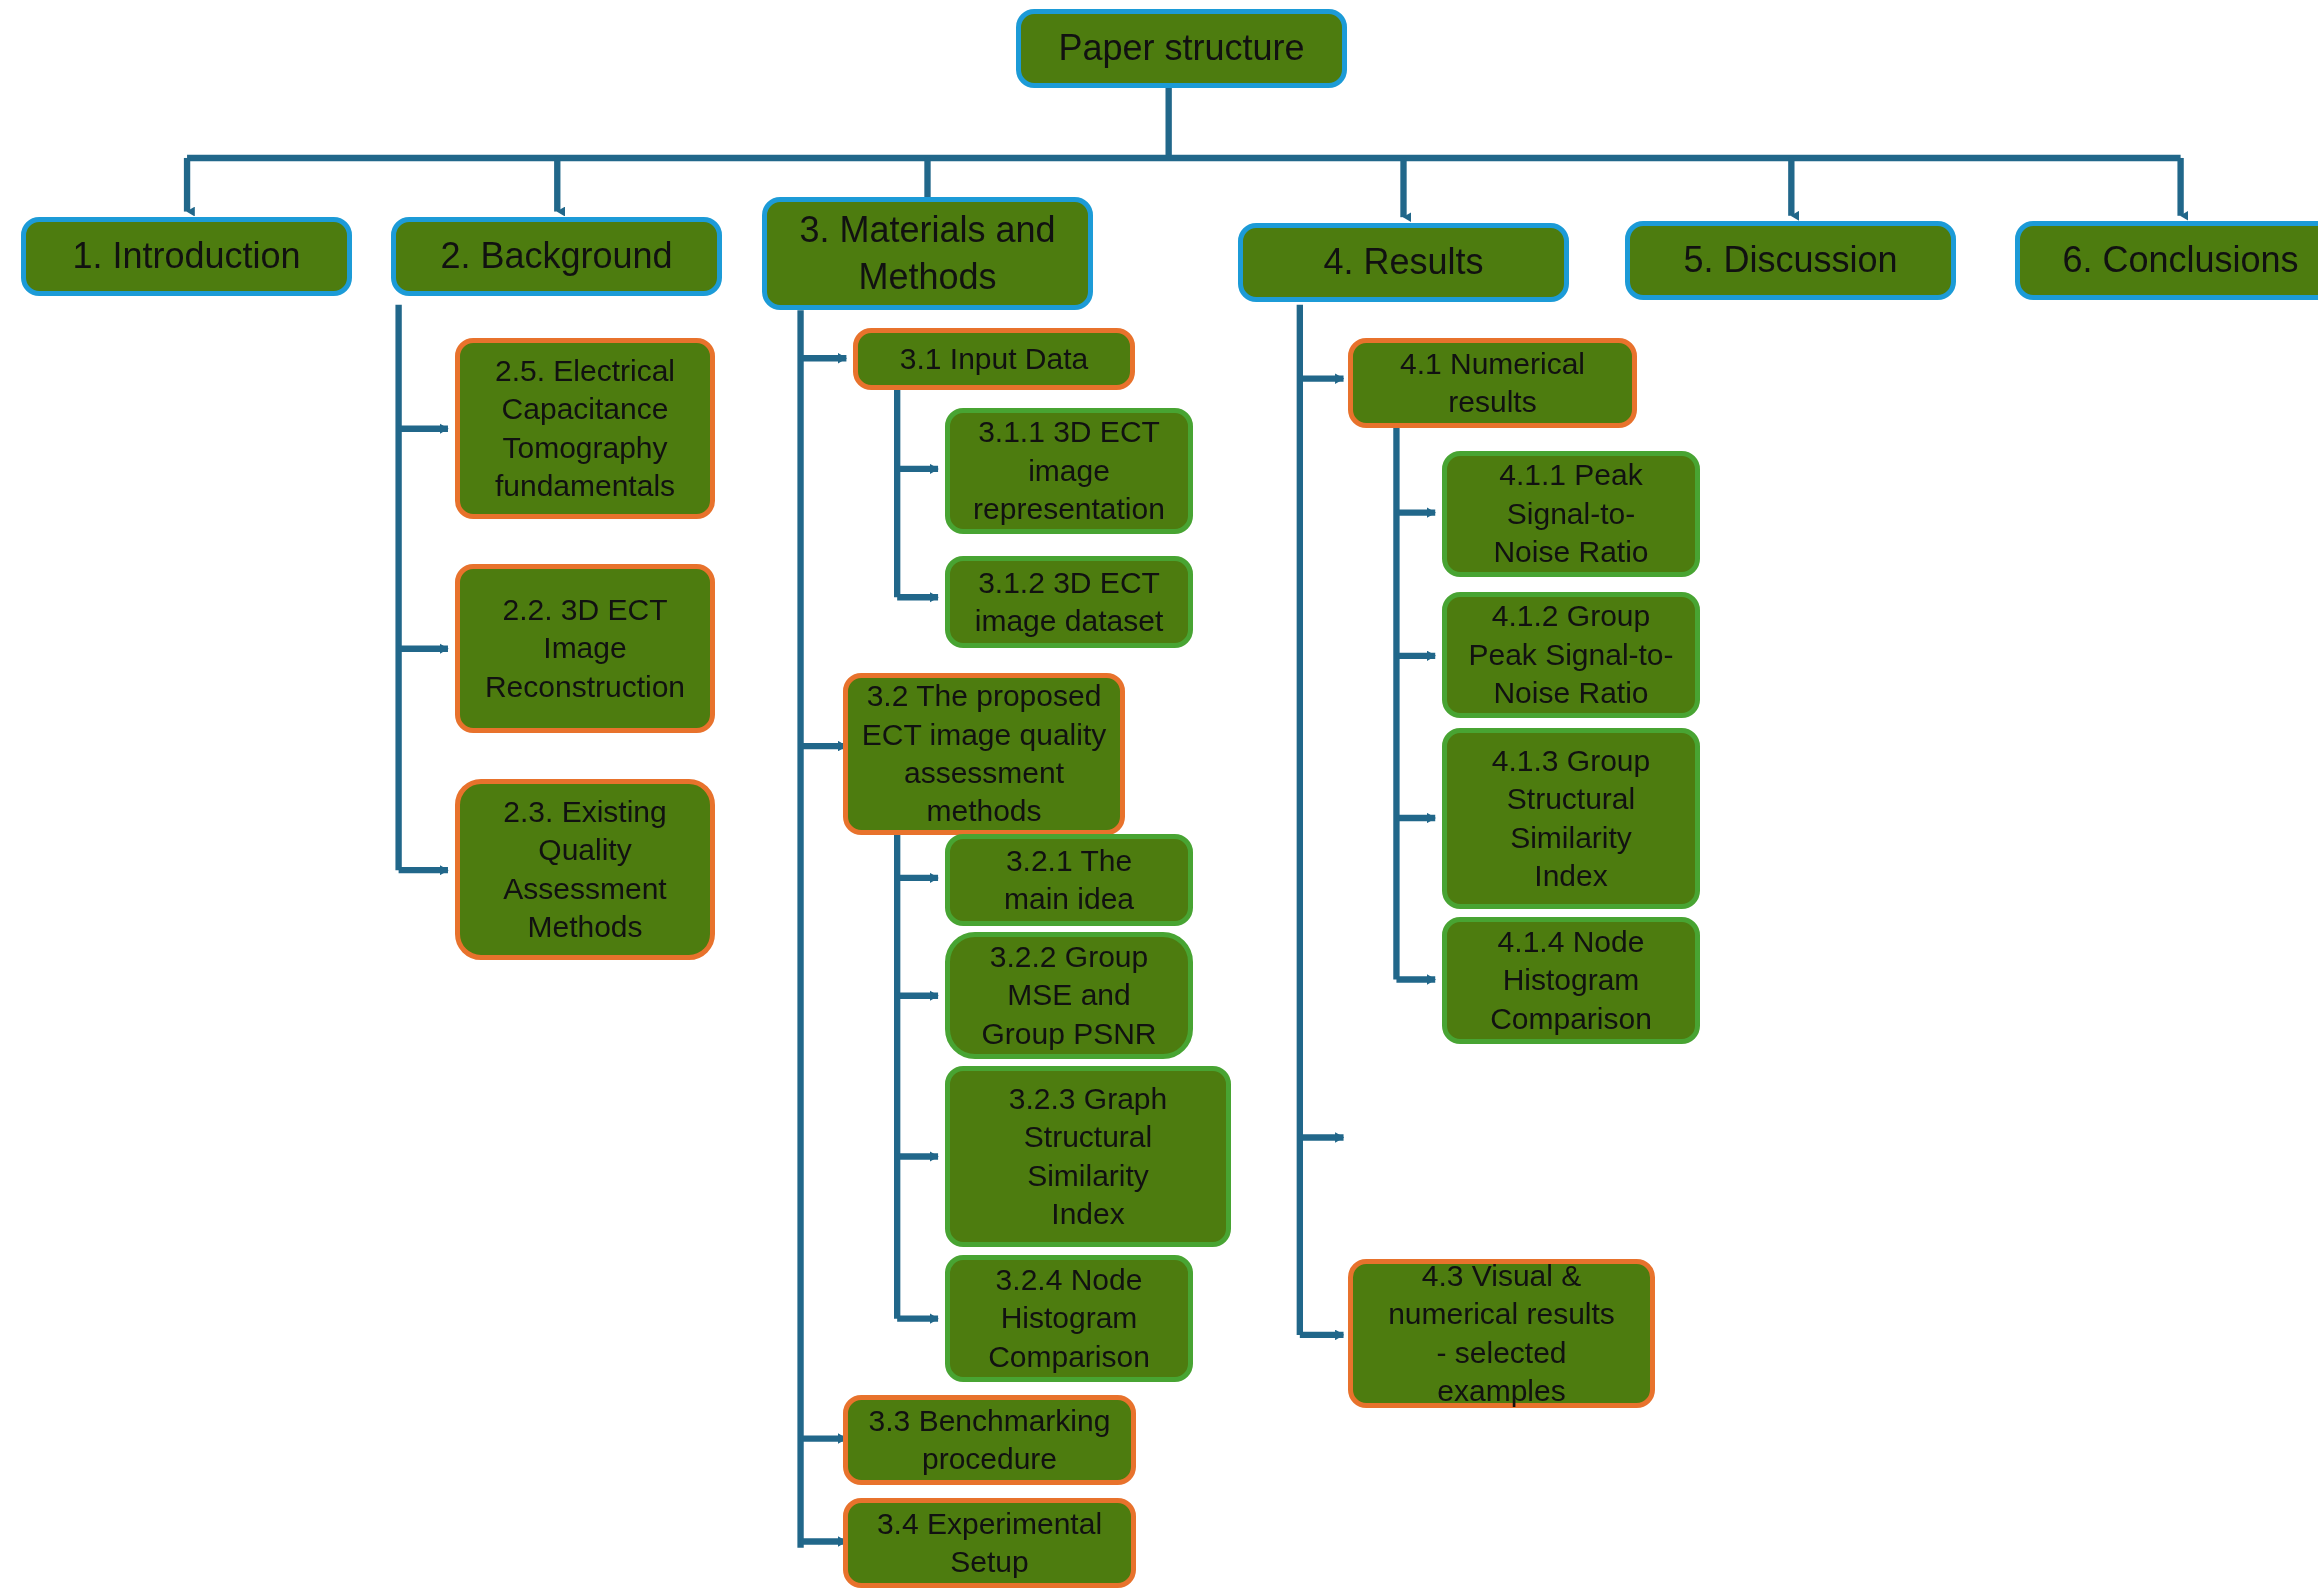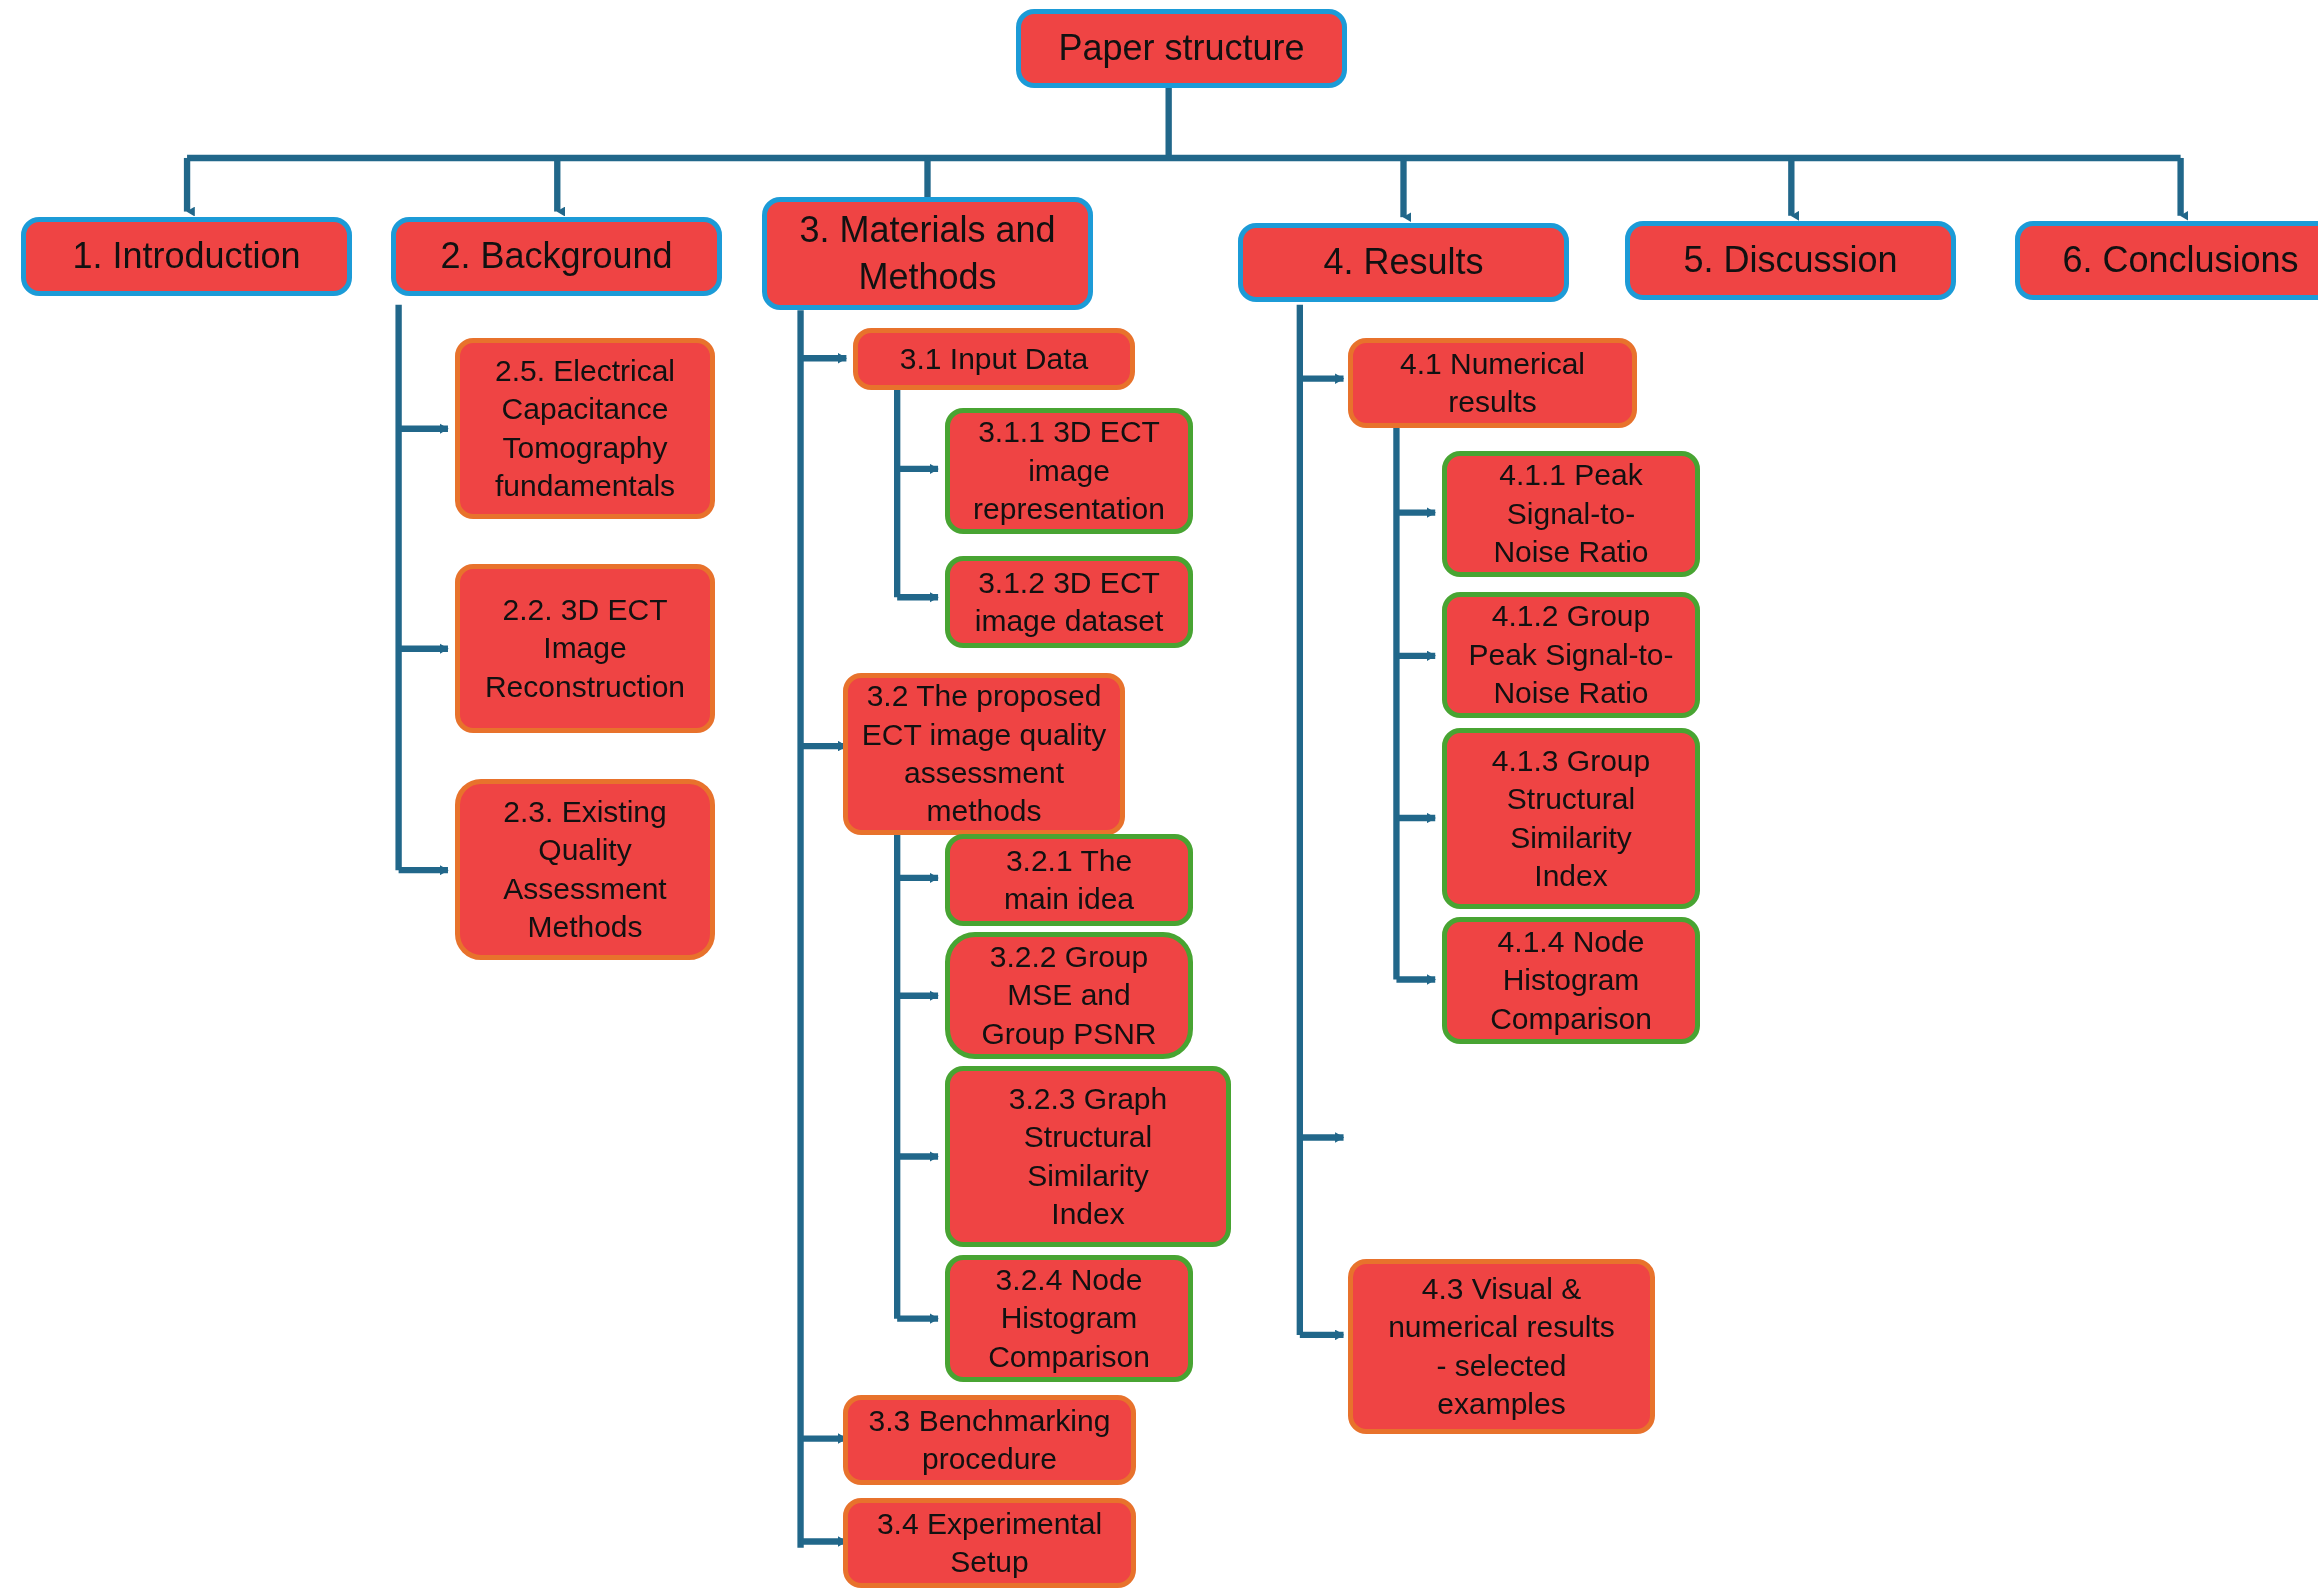--- a/index.html
+++ b/index.html
@@ -24,21 +24,21 @@
     position: absolute;
     left: 0;
     top: 0;
     width: 2319px;
     height: 1593px;
     pointer-events: none;
   }
   .node {
     position: absolute;
     box-sizing: border-box;
-    background: #ef4444;
+    background: #4d7c0f;
     border-style: solid;
     border-width: 5px;
     border-radius: 18.3px;
     display: flex;
     align-items: center;
     justify-content: center;
     text-align: center;
     color: #111111;
     line-height: 1.28;
     padding: 2.8px 7px;
@@ -234,21 +234,21 @@
 Histogram
 Comparison</span>
   </div>
 
   <div class="node orange tier-2" style="left:1348px; top:338px; width:289px; height:90px;">
     <span class="label">4.1 Numerical
 results</span>
   </div>
 
 
-  <div class="node orange tier-2" style="left:1348px; top:1259px; width:307px; height:175px;">
+  <div class="node orange tier-2" style="left:1348px; top:1259px; width:307px; height:149px;">
     <span class="label">4.3 Visual &amp;
 numerical results
 - selected
 examples</span>
   </div>
 
   <div class="node green tier-3" style="left:1442px; top:451px; width:258px; height:126px;">
     <span class="label">4.1.1  Peak
 Signal-to-
 Noise Ratio</span>

